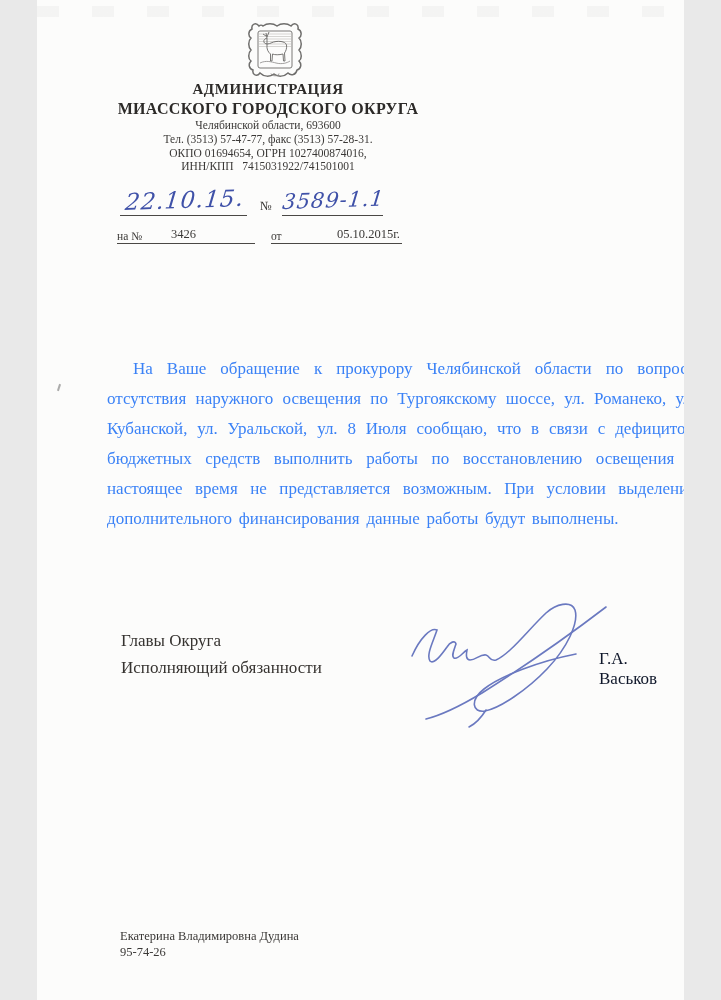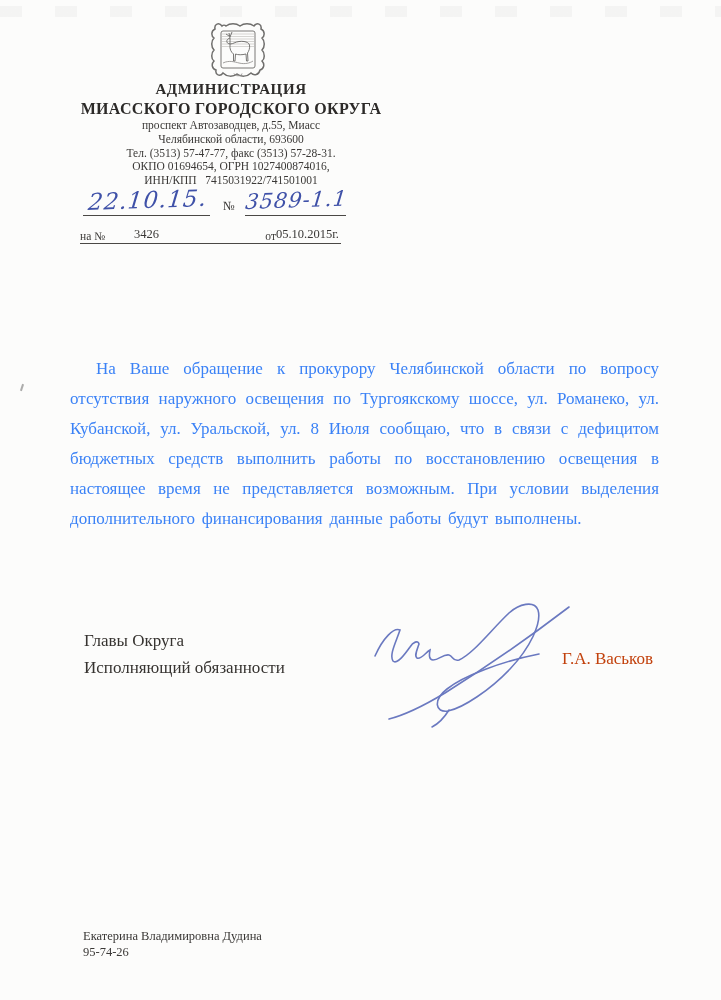--- a/index.html
+++ b/index.html
@@ -1,19 +1,19 @@
 <!DOCTYPE html>
 <html><head>
 <meta charset="utf-8">
 <style>
   * { margin:0; padding:0; box-sizing:border-box; }
   html,body { background:#e9e9e9; }
   .page {
     position:relative;
-    width:721px; height:1000px;
+    width:647px; height:1000px;
     margin:0 auto;
     background:#fcfcfb;
     overflow:hidden;
     font-family:"Liberation Serif", serif;
     color:#33302e;
   }
   
   .scan-noise {
     position:absolute; top:6px; left:0; width:100%; height:11px;
     background:repeating-linear-gradient(90deg, rgba(110,110,110,0.10) 0 22px, transparent 22px 55px);
@@ -51,38 +51,38 @@
   }
   .hw-date { font-size:23px; line-height:26px; }
   .hw-num  { font-size:21px; line-height:25px; }
 
   .ref-line2 { position:absolute; left:80px; top:228px; height:16px; font-size:11.5px; color:#3a3836; }
   .ref-group {
     position:absolute; bottom:0; display:flex; align-items:flex-end;
     border-bottom:1.1px solid #4a4845; padding-bottom:1px;
   }
   .ref-group.g1 { left:0; width:138px;margin-top:12px; }
-  .ref-group.g2 { left:130px; width:131px; justify-content:flex-end;margin-top:48px; }
+  .ref-group.g2 { left:154px; width:131px; justify-content:space-between;margin-top:48px; }
   .ref-num  { font-size:12.5px; margin-left:29px; }
   .ref-date { font-size:12.5px; padding-right:2px; }
 
   
   .body-par {
     position:absolute; left:70px; top:354px; width:589px;
     font-size:17px; line-height:30px; text-align:justify;
     text-indent:26px; word-spacing:2.5px; color:#3b82f6;
   }
 
   
   .sign-title {
     position:absolute; left:84px; top:627px;
     font-size:17px; line-height:27px; color:#363330;
   }
   .signature-svg { position:absolute; left:363px; top:592px; width:212px; height:138px; }
-  .signer-name { position:absolute; left:562px; top:649px; font-size:17px; color:#c2410c; }
+  .signer-name { position:absolute; left:562px; top:649px; font-size:17px; color:#0f172a; }
 
   
   .footer {
     position:absolute; left:83px; top:929px;
     font-size:12.5px; line-height:15.5px; color:#3a3836;
   }
 </style>
 </head>
 <body>
 
@@ -97,21 +97,20 @@
     <path d="M13,13H45 M13,15.5H45 M13,18H45 M13,20.5H45 M13,23H45 M13,25.5H45" stroke="#bcbab7" stroke-width="0.6" fill="none"></path>
     <path d="M20,12 L21,17 M17,13 L20,15 M23,11 L21,16" stroke="#6a6967" stroke-width="0.9" fill="none"></path>
     <path d="M21,17 C18,18 17,20 18.5,22 C20,23.5 23,23 25,22 C28,20.5 32,20 35,20.5 C38,21 40,22 40.5,24 C41,27 40,30 38.5,32 L39,40 L37.5,40 L37,33 C33,34 29,34 26.5,33 L26,40 L24.5,40 L24.5,33 C22,31 20.5,28 21,24 Z" fill="none" stroke="#6a6967" stroke-width="0.9"></path>
     <path d="M14,42 C20,39 26,41 30,42 C36,43.5 41,42 44,40" fill="none" stroke="#8a8886" stroke-width="0.8"></path>
     <path d="M25,52.5 C25,55.5 33,55.5 33,52.5" fill="none" stroke="#8a8886" stroke-width="0.9"></path>
   </svg>
 
   <div class="head-block">
     <div class="org1">АДМИНИСТРАЦИЯ</div>
     <div class="org2">МИАССКОГО ГОРОДСКОГО ОКРУГА</div>
-    <div class="head-small">проспект Автозаводцев, д.55, Миасс</div>
     <div class="head-small">Челябинской области, 693600</div>
     <div class="head-small">Тел. (3513) 57-47-77, факс (3513) 57-28-31.</div>
     <div class="head-small">ОКПО 01694654, ОГРН 1027400874016,</div>
     <div class="head-small">ИНН/КПП&nbsp;&nbsp; 7415031922/741501001</div>
   </div>
 
   <div class="ref-line1">
     <span class="hand-underline u-date">
       <span class="handwriting hw-date">22.10.15.</span>
     </span>

